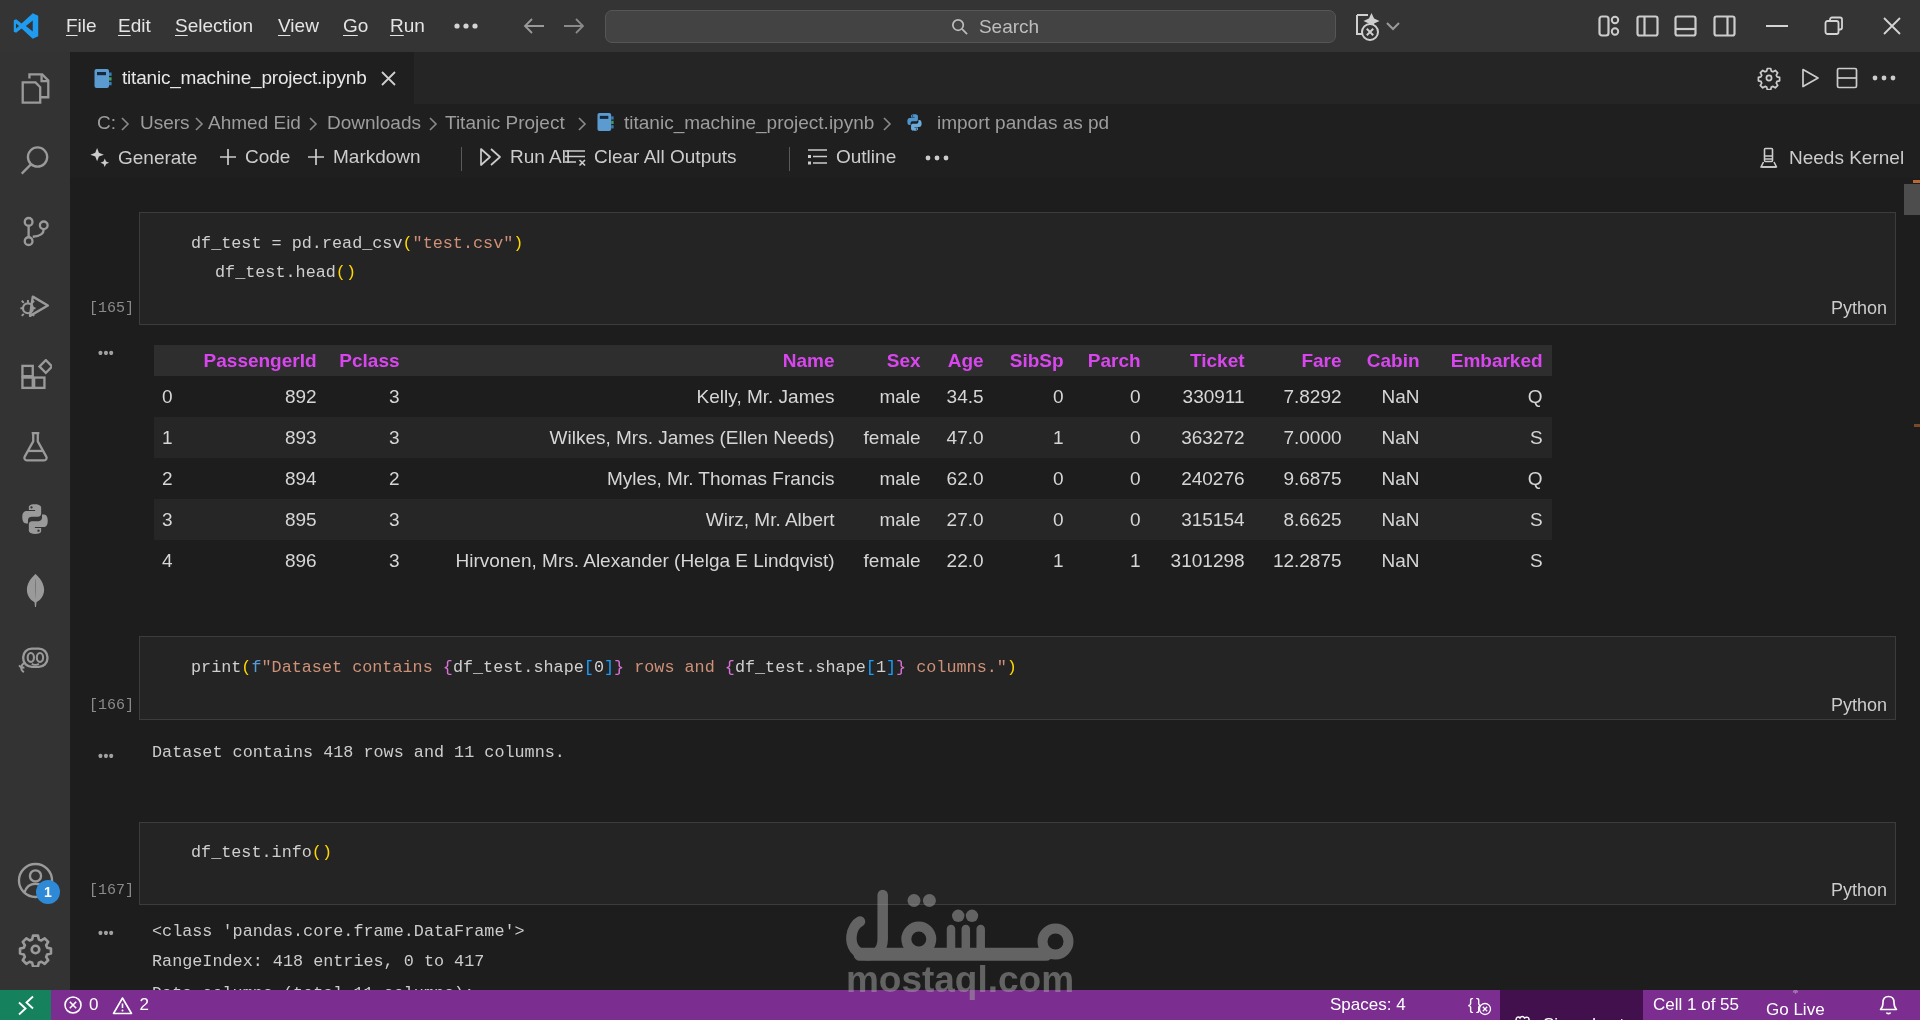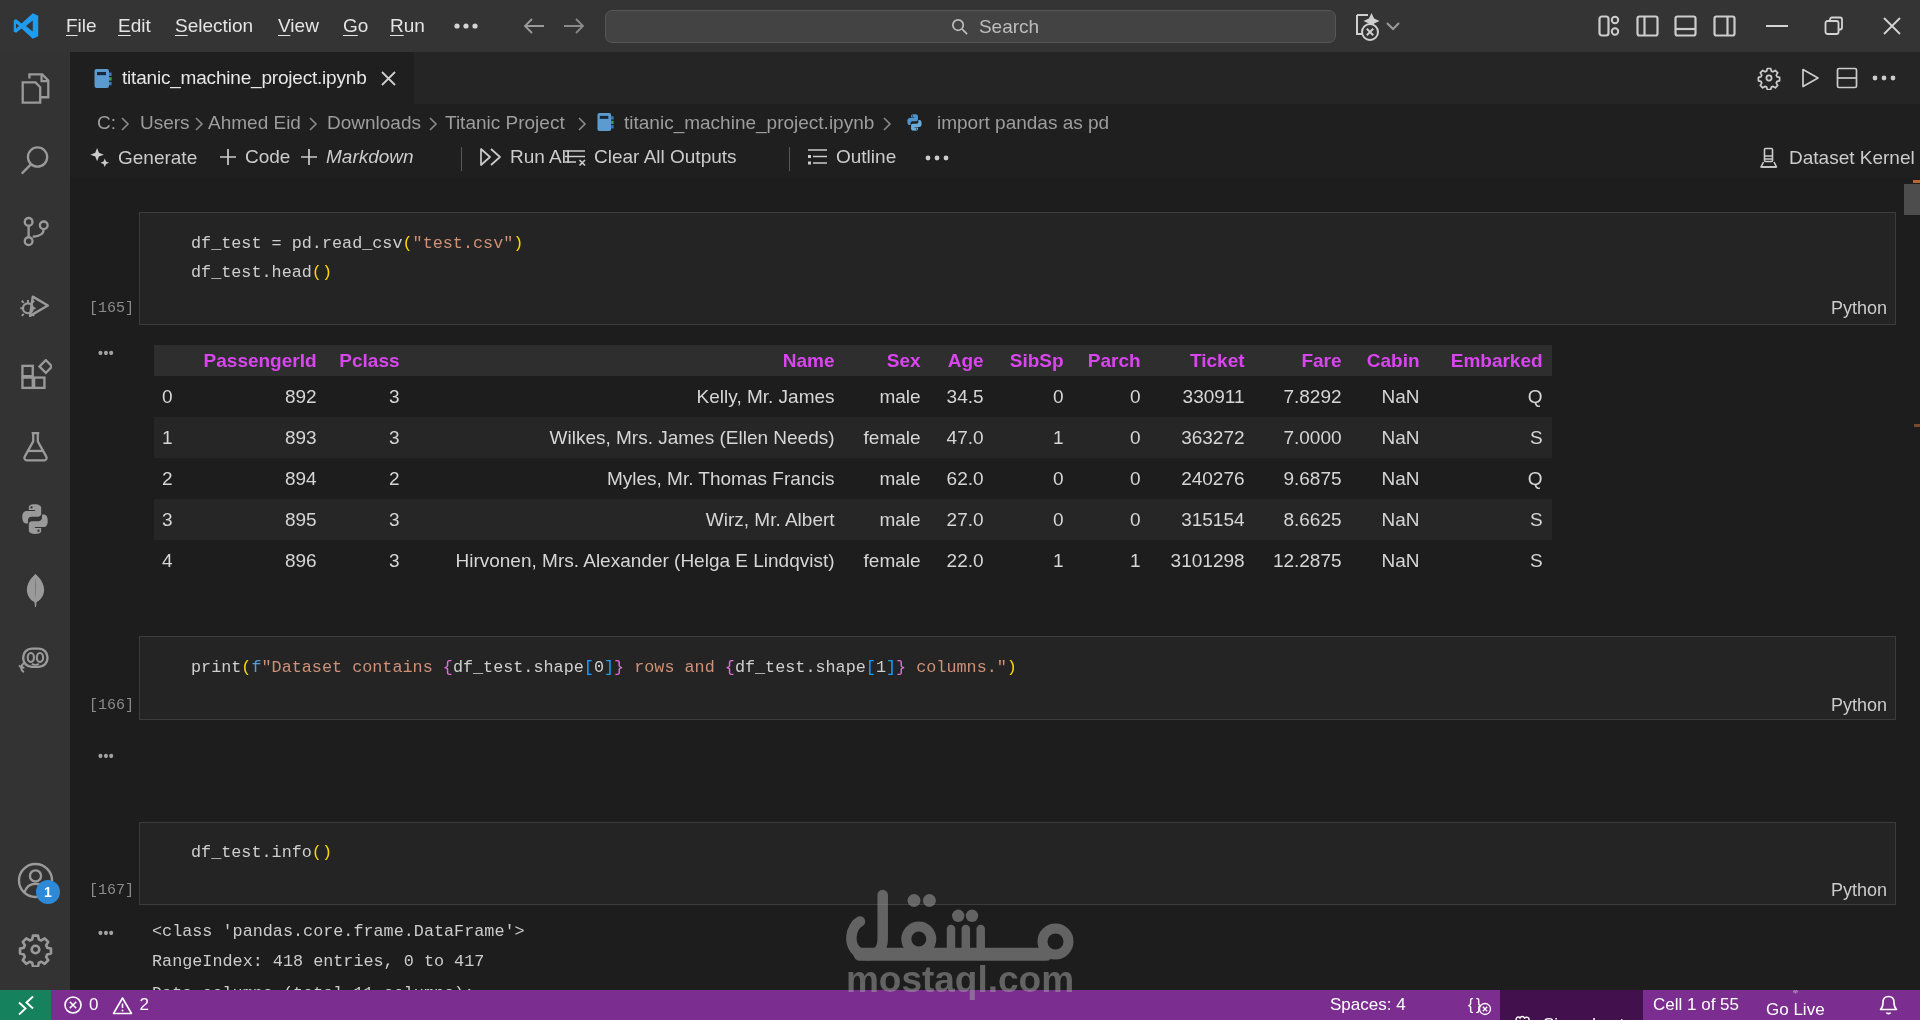--- a/index.html
+++ b/index.html
@@ -72,21 +72,21 @@
   #watermark { left:0; top:855px; width:1920px; height:165px; pointer-events:none; z-index:50; }
 </style>
 </head>
 <body>
 <div id="root">
 
   <div class="abs" id="editor">
 
     <div class="cell" style="top:34px; height:113px;"></div>
     <div class="codeline" style="top:56px;">df_test = pd.read_csv<span class="s-p1">(</span><span class="s-str">"test.csv"</span><span class="s-p1">)</span></div>
-    <div class="codeline" style="top:85px;">df_test.head<span class="s-p1">()</span></div>
+    <div class="codeline" style="top:85px;margin-left:24px;">df_test.head<span class="s-p1">()</span></div>
     <div class="execlabel" style="top:122px;">[165]</div>
     <div class="pylabel" style="top:120px;">Python</div>
     <div class="outtoggle" style="top:167px;">•••</div>
 
     <table id="dftable">
       <colgroup>
         <col style="width:26px">
           <col style="width:144px">
           <col style="width:83px">
         <col style="width:435px">
@@ -185,20 +185,21 @@
             <td>S</td>
           </tr>
     </tbody>
       </table>
 
     <div class="cell" style="top:458px; height:84px;"></div>
     <div class="codeline" style="top:480px;">print<span class="s-p1">(</span><span class="s-kw">f</span><span class="s-str">"Dataset contains </span><span class="s-p2">{</span>df_test.shape<span class="s-p3">[</span>0<span class="s-p3">]</span><span class="s-p2">}</span><span class="s-str"> rows and </span><span class="s-p2">{</span>df_test.shape<span class="s-p3">[</span>1<span class="s-p3">]</span><span class="s-p2">}</span><span class="s-str"> columns."</span><span class="s-p1">)</span></div>
     <div class="execlabel" style="top:519px;">[166]</div>
     <div class="pylabel" style="top:517px;">Python</div>
     <div class="outtoggle" style="top:570px;">•••</div>
+    <div class="outtext" style="top:565px;">Dataset contains 418 rows and 11 columns.</div>
 
     <div class="cell" style="top:644px; height:83px;"></div>
     <div class="codeline" style="top:665px;">df_test.info<span class="s-p1">()</span></div>
     <div class="execlabel" style="top:704px;">[167]</div>
     <div class="pylabel" style="top:702px;">Python</div>
     <div class="outtoggle" style="top:747px;">•••</div>
     <div class="outtext" style="top:744px;">&lt;class 'pandas.core.frame.DataFrame'&gt;</div>
     <div class="outtext" style="top:774px;">RangeIndex: 418 entries, 0 to 417</div>
     <div class="outtext" style="top:806px;">Data columns (total 11 columns):</div>
 
@@ -344,21 +345,21 @@
         <path fill="#cccccc" d="M17.5 13 l1.3 3.2 3.2 1.3 -3.2 1.3 -1.3 3.2 -1.3-3.2 -3.2-1.3 3.2-1.3z"></path>
       </svg>
       <span>Generate</span>
     </div>
     <div class="tbi" style="left:148px;">
       <svg width="20" height="20" viewBox="0 0 20 20">
           <path d="M10 2 V18 M2 10 H18" stroke="#cccccc" stroke-width="1.7"></path>
         </svg>
       <span>Code</span>
     </div>
-    <div class="tbi" style="left:229px;font-style:italic;">
+    <div class="tbi" style="left:236px;">
       <svg width="20" height="20" viewBox="0 0 20 20">
           <path d="M10 2 V18 M2 10 H18" stroke="#cccccc" stroke-width="1.7"></path>
         </svg>
       <span>Markdown</span>
     </div>
     <div class="abs" style="left:391px; top:7px; width:1px; height:24px; background:#5a5a5a;"></div>
     <div class="tbi" style="left:408px;">
       <svg width="25" height="22" viewBox="0 0 25 22">
         <path d="M3 3 L12 11 L3 19 Z" stroke="#cccccc" stroke-width="1.7" fill="none" stroke-linejoin="round"></path>
         <path d="M13 3 L22 11 L13 19" stroke="#cccccc" stroke-width="1.7" fill="none" stroke-linejoin="round"></path>
@@ -386,21 +387,21 @@
         <circle cx="12" cy="3" r="2.4" fill="#cccccc"></circle>
         <circle cx="21" cy="3" r="2.4" fill="#cccccc"></circle>
       </svg>
     <div class="tbi" style="left:1688px;">
       <svg width="24" height="24" viewBox="0 0 24 24">
         <rect x="6.5" y="2.5" width="8" height="13" rx="1" stroke="#cccccc" stroke-width="1.6" fill="none"></rect>
         <path d="M7 10 H14 M7 13 H14" stroke="#cccccc" stroke-width="1.3"></path>
         <path d="M5.5 16 L3 21 H18.5 L16 16" stroke="#cccccc" stroke-width="1.6" fill="none" stroke-linejoin="round"></path>
         <path d="M3.5 21 H18" stroke="#cccccc" stroke-width="1.6"></path>
       </svg>
-      <span>Dataset Kernel</span>
+      <span>Needs Kernel</span>
     </div>
   </div>
 
   <div class="abs" style="left:0; top:0; width:1920px; height:0;">
     <svg class="abs" style="left:1757px; top:66px;" width="24" height="24" viewBox="0 0 24 24">
       <path fill="none" stroke="#cccccc" stroke-width="1.7" stroke-linejoin="round" d="M10.3 2.5 h3.4 l0.6 2.6 1.7 0.7 2.3-1.4 2.4 2.4-1.4 2.3 0.7 1.7 2.6 0.6 v3.4 l-2.6 0.6-0.7 1.7 1.4 2.3-2.4 2.4-2.3-1.4-1.7 0.7-0.6 2.6 h-3.4 l-0.6-2.6-1.7-0.7-2.3 1.4-2.4-2.4 1.4-2.3-0.7-1.7-2.6-0.6 v-3.4 l2.6-0.6 0.7-1.7-1.4-2.3 2.4-2.4 2.3 1.4 1.7-0.7z"></path>
       <circle cx="12" cy="12" r="2.6" stroke="#cccccc" stroke-width="1.7" fill="none"></circle>
     </svg>
     <svg class="abs" style="left:1799px; top:67px;" width="22" height="22" viewBox="0 0 22 22">
       <path d="M4 2.5 L19 11 L4 19.5 Z" stroke="#cccccc" stroke-width="1.7" fill="none" stroke-linejoin="round"></path>

